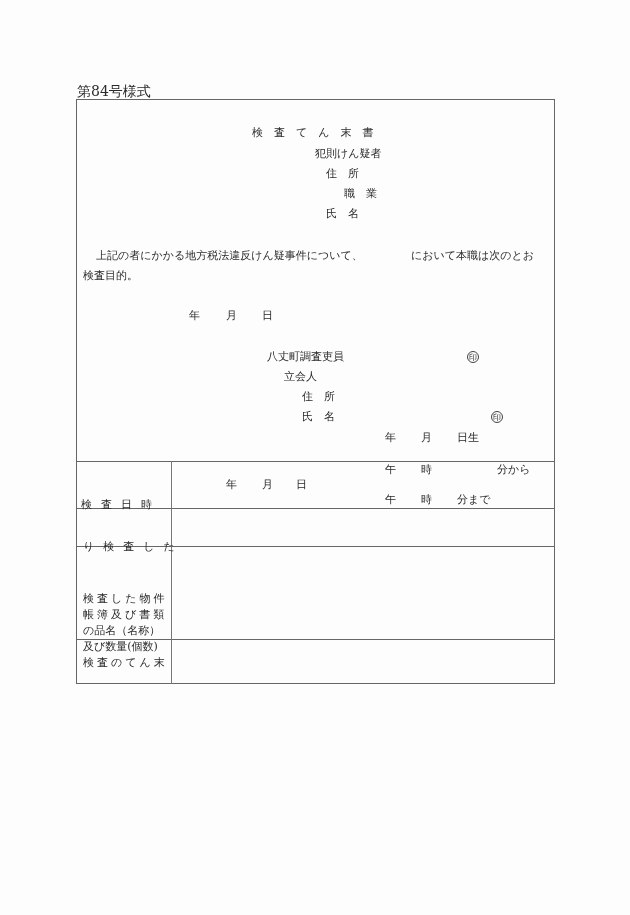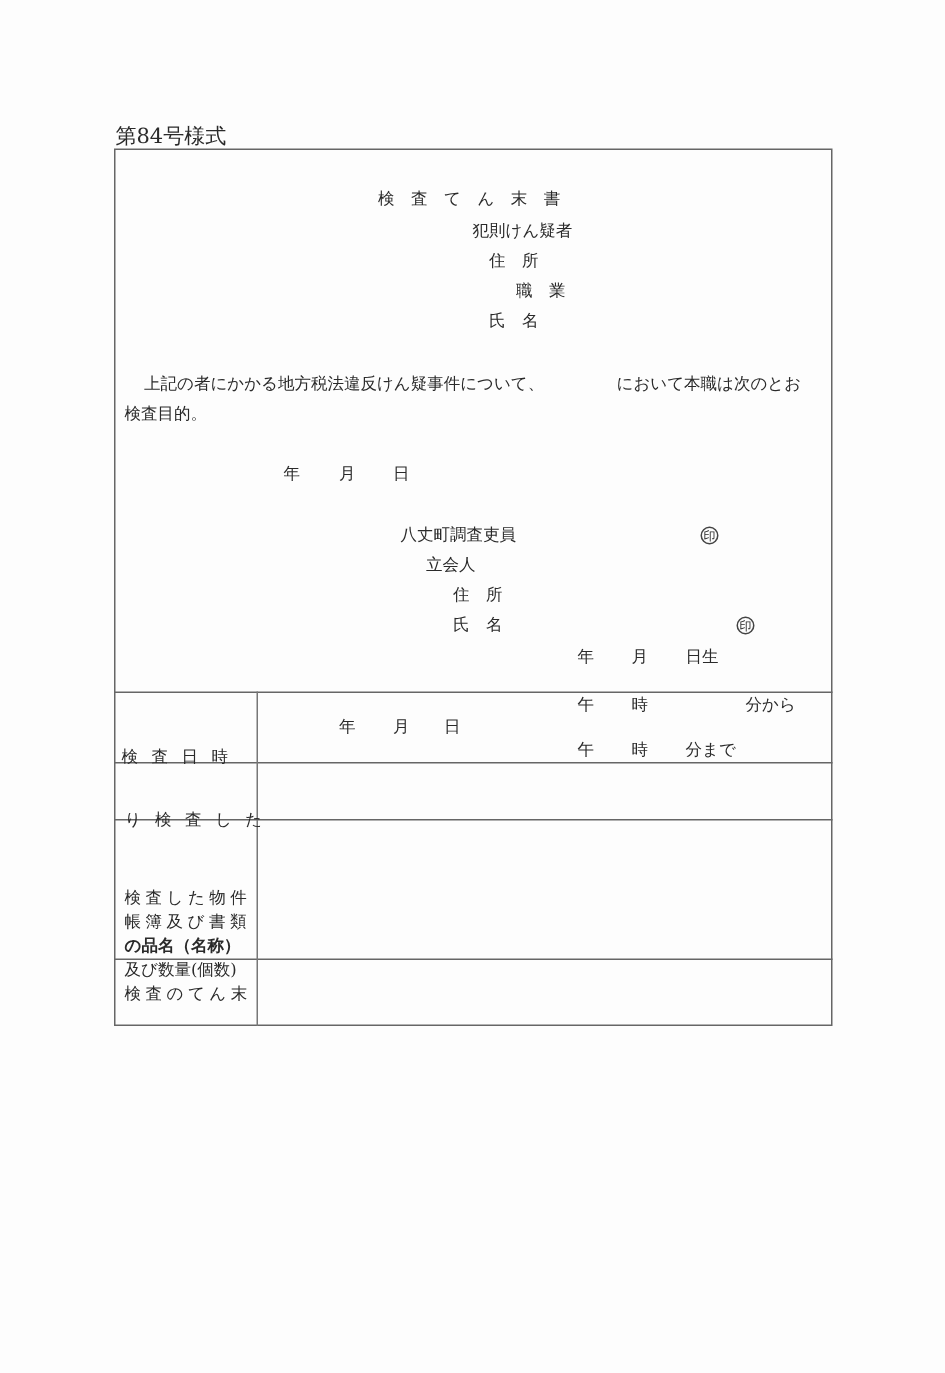--- a/index.html
+++ b/index.html
@@ -71,17 +71,17 @@
 <div class="abs" style="left:457px; top:463px;margin-left:40px;">分から</div>
 <div class="abs" style="left:385px; top:493px;">午</div>
 <div class="abs" style="left:421px; top:493px;">時</div>
 <div class="abs" style="left:457px; top:493px;">分まで</div>
 
 <div class="abs spaced" style="left:83px; top:520px; letter-spacing:9px;">り検査した</div>
 
 <div class="abs item-lines" style="left:83px; top:591px;">
   <div>検査した物件</div>
   <div>帳簿及び書類</div>
-  <div style="letter-spacing:0;font-weight:bold;">の品名（名称）</div>
+  <div style="letter-spacing:0;">の品名（名称）</div>
   <div style="letter-spacing:0;">及び数量(個数)</div>
 </div>
 
 <div class="abs" style="left:83px; top:656px; letter-spacing:3px;">検査のてん末</div>
 
 </body></html>

